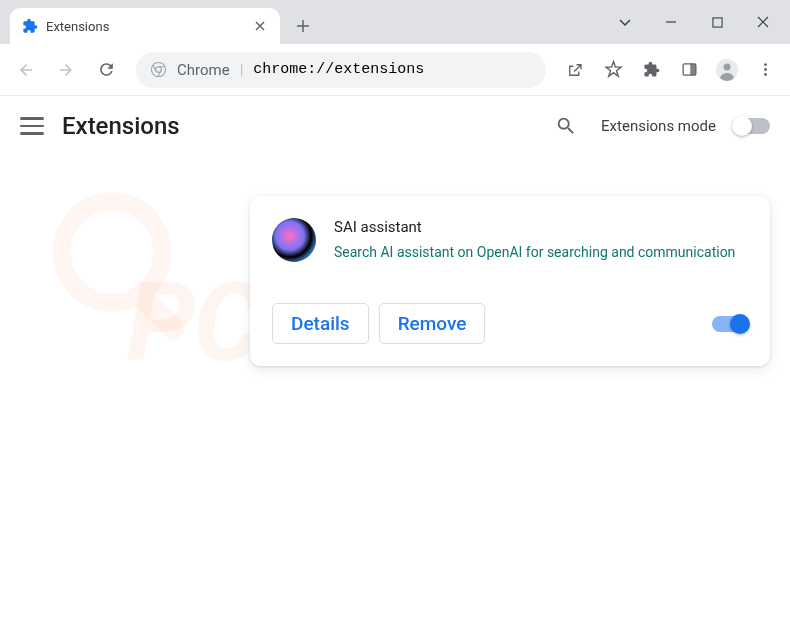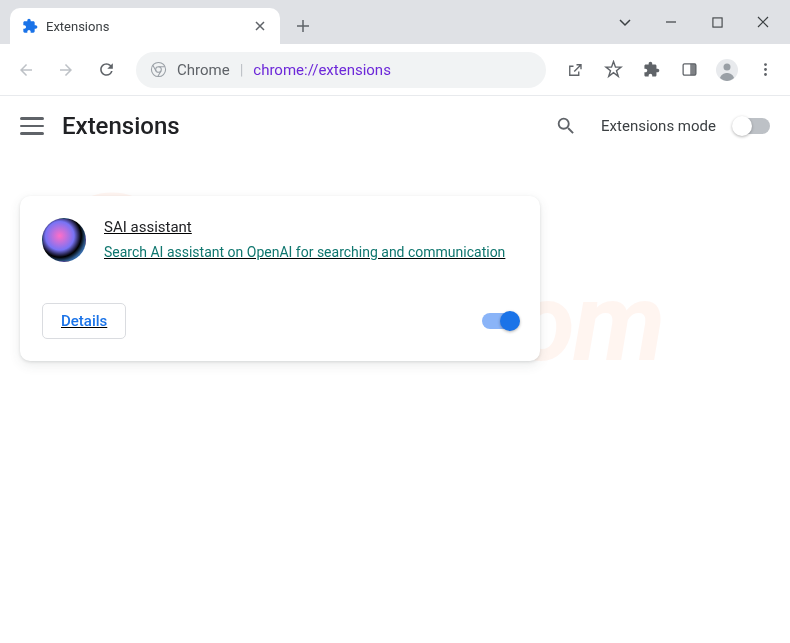--- a/index.html
+++ b/index.html
@@ -135,21 +135,22 @@
       gap: 10px;
       font-size: 15px;
     }
     .omnibox-chrome-label {
       color: #5f6368;
     }
     .omnibox-divider {
       color: #bdc1c6;
     }
     .omnibox-url {
-      color: #6d28d9;
+      color: #000000;
+      font-family: Liberation Mono, monospace;
     }
     .toolbar-icon {
       width: 34px;
       height: 34px;
       display: flex;
       align-items: center;
       justify-content: center;
       color: #5f6368;
       cursor: pointer;
     }
@@ -214,24 +215,23 @@
       background: #8ab4f8;
     }
     .toggle.on .toggle-knob {
       left: 18px;
       background: #1a73e8;
     }
     
     .card-container {
       padding: 40px 20px;
       display: flex;
-      justify-content: flex-start;
+      justify-content: flex-end;
       position: relative;
       z-index: 1;
-      text-decoration: underline;
     }
     .card {
       width: 520px;
       background: #fff;
       border-radius: 10px;
       box-shadow: 0 1px 3px rgba(60,64,67,0.15), 0 4px 12px rgba(60,64,67,0.1);
       padding: 22px;
     }
     .card-top {
       display: flex;
@@ -264,21 +264,21 @@
       display: flex;
       align-items: center;
       gap: 10px;
     }
     .card-btn {
       padding: 8px 18px;
       border: 1px solid #dadce0;
       border-radius: 5px;
       background: #fff;
       color: #1a73e8;
-      font-size: 15px;
+      font-size: 19px;
       font-weight: 500;
       cursor: pointer;
     }
     .card-toggle {
       margin-left: auto;
     }
   </style>
 </head>
 <body>
 
@@ -418,18 +418,19 @@
   <div class="card">
     <div class="card-top">
       <div class="ext-icon"></div>
       <div class="card-text">
         <div class="ext-name">SAI assistant</div>
         <div class="ext-desc">Search AI assistant on OpenAI for searching and communication</div>
       </div>
     </div>
     <div class="card-bottom">
       <button class="card-btn">Details</button>
+      <button class="card-btn">Remove</button>
       <div class="toggle on card-toggle">
         <div class="toggle-knob"></div>
       </div>
     </div>
   </div>
 </div>
 
 </body></html>

